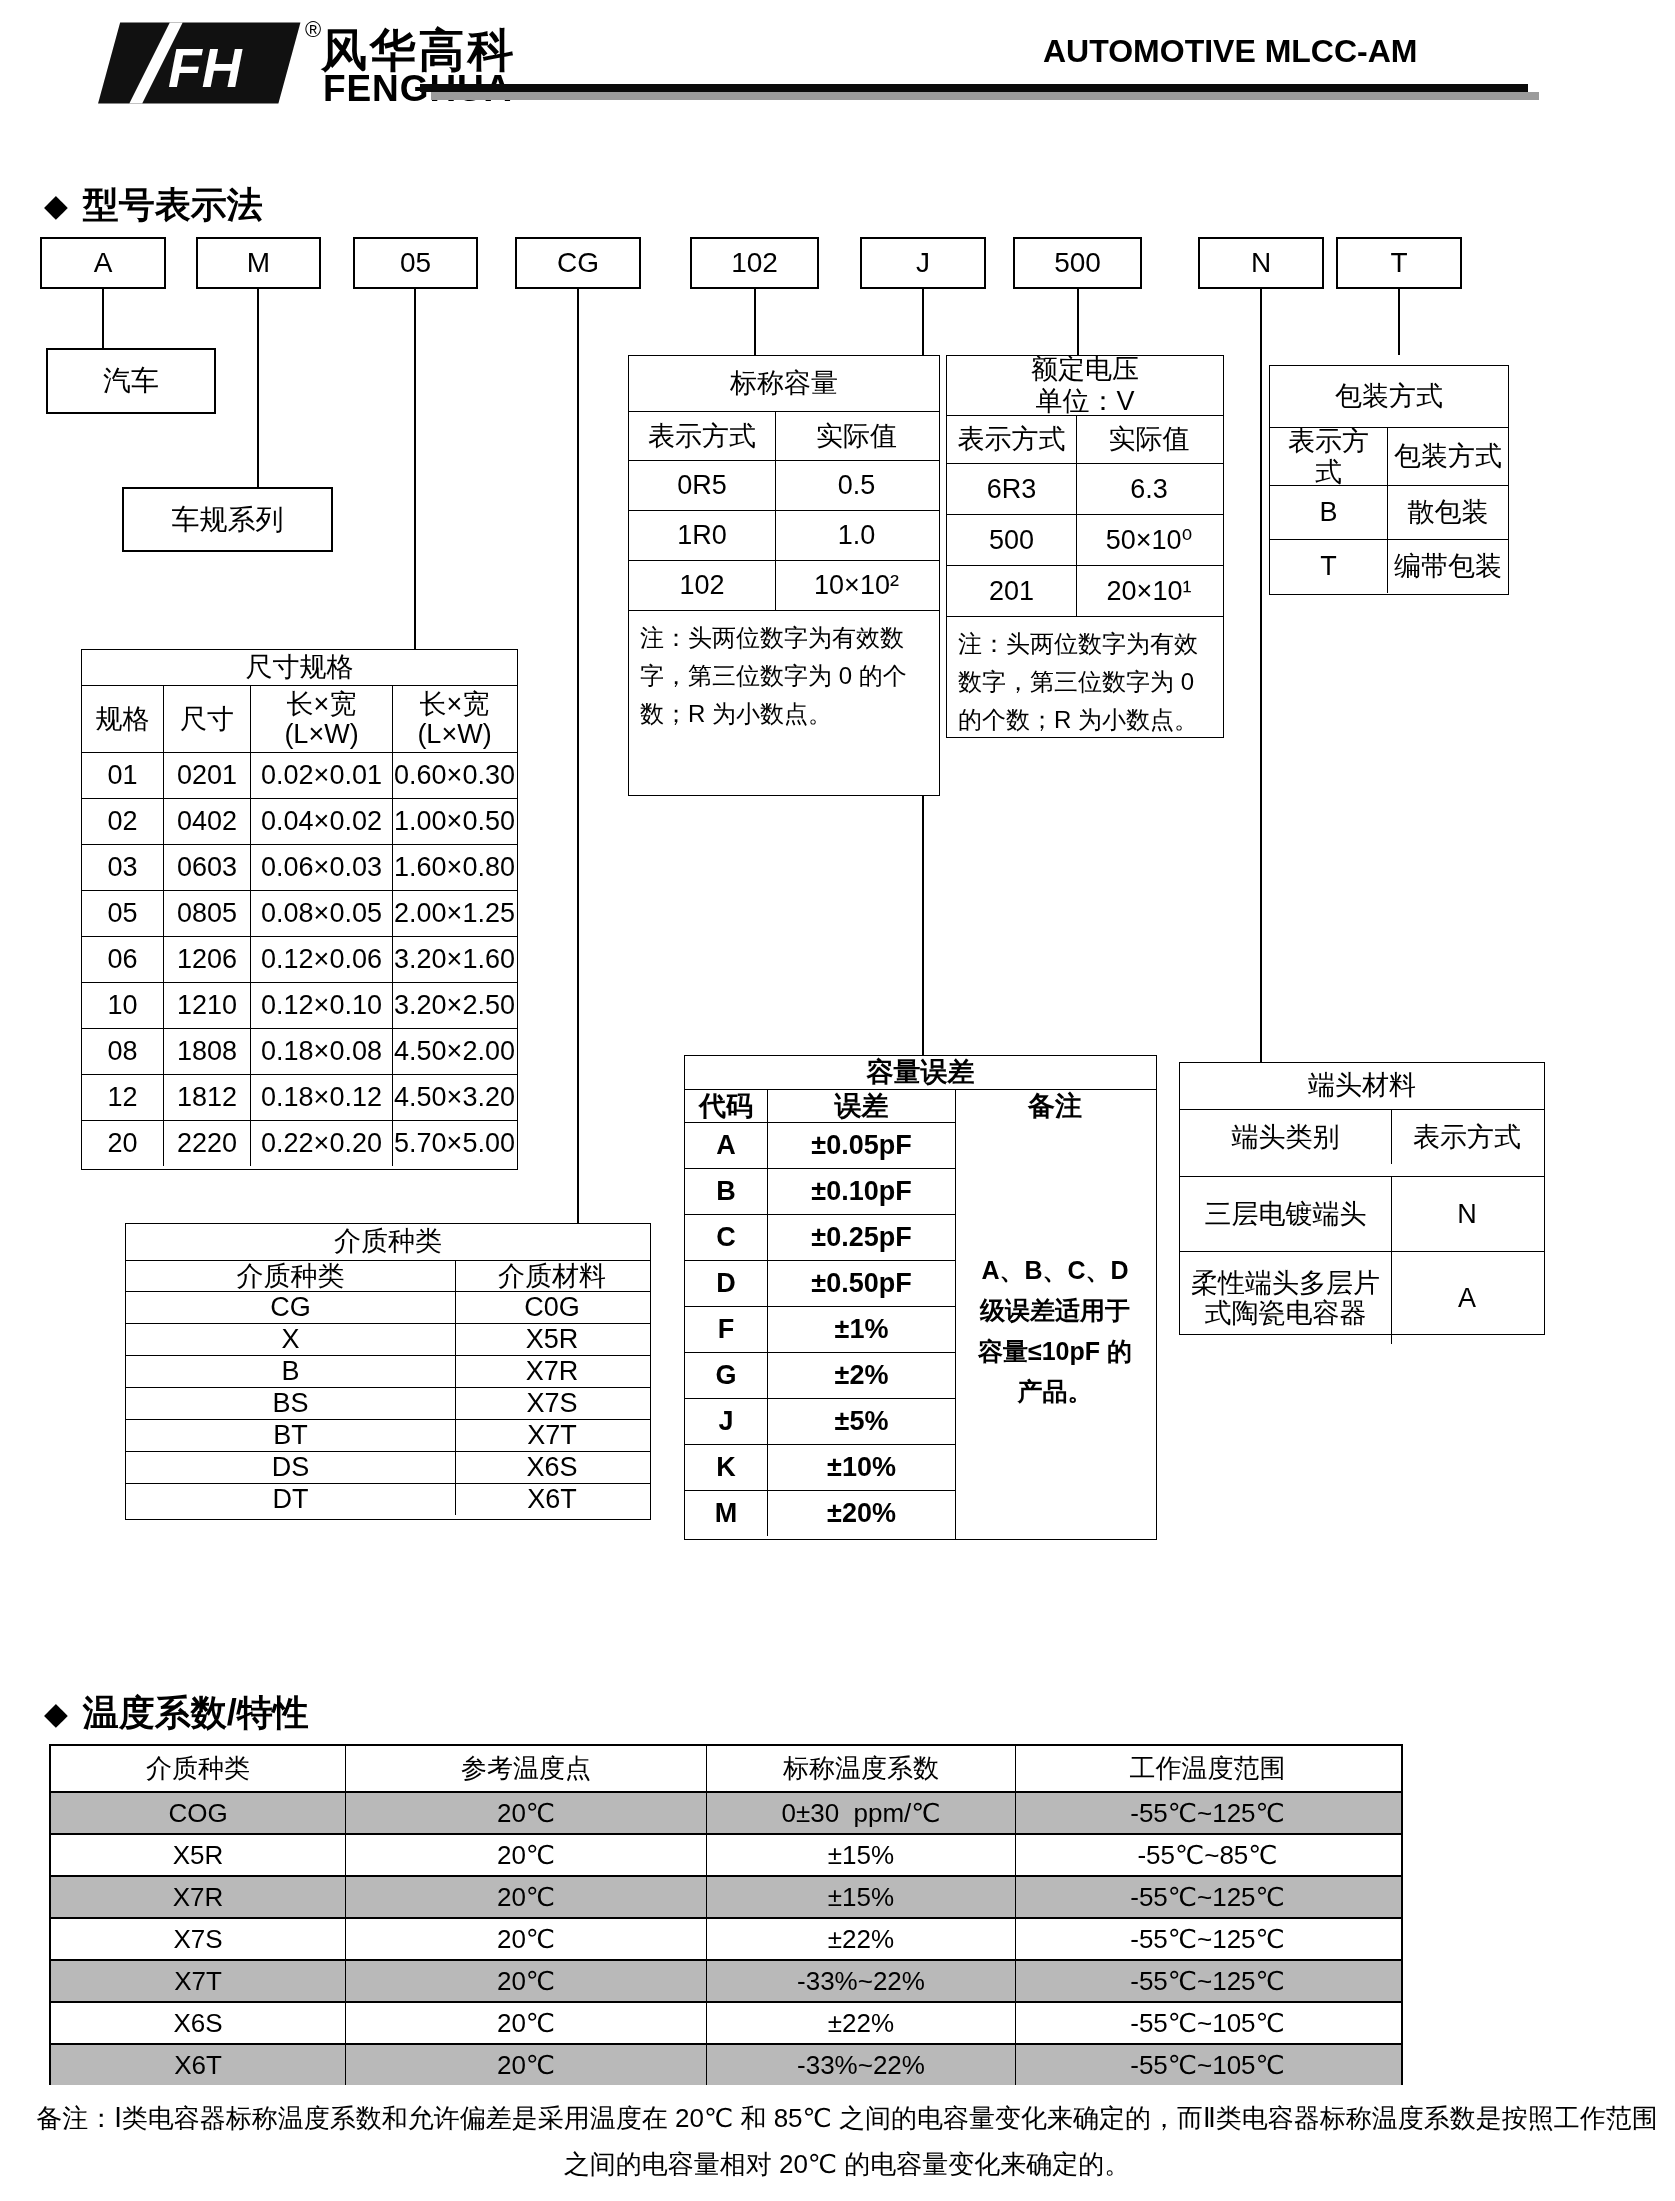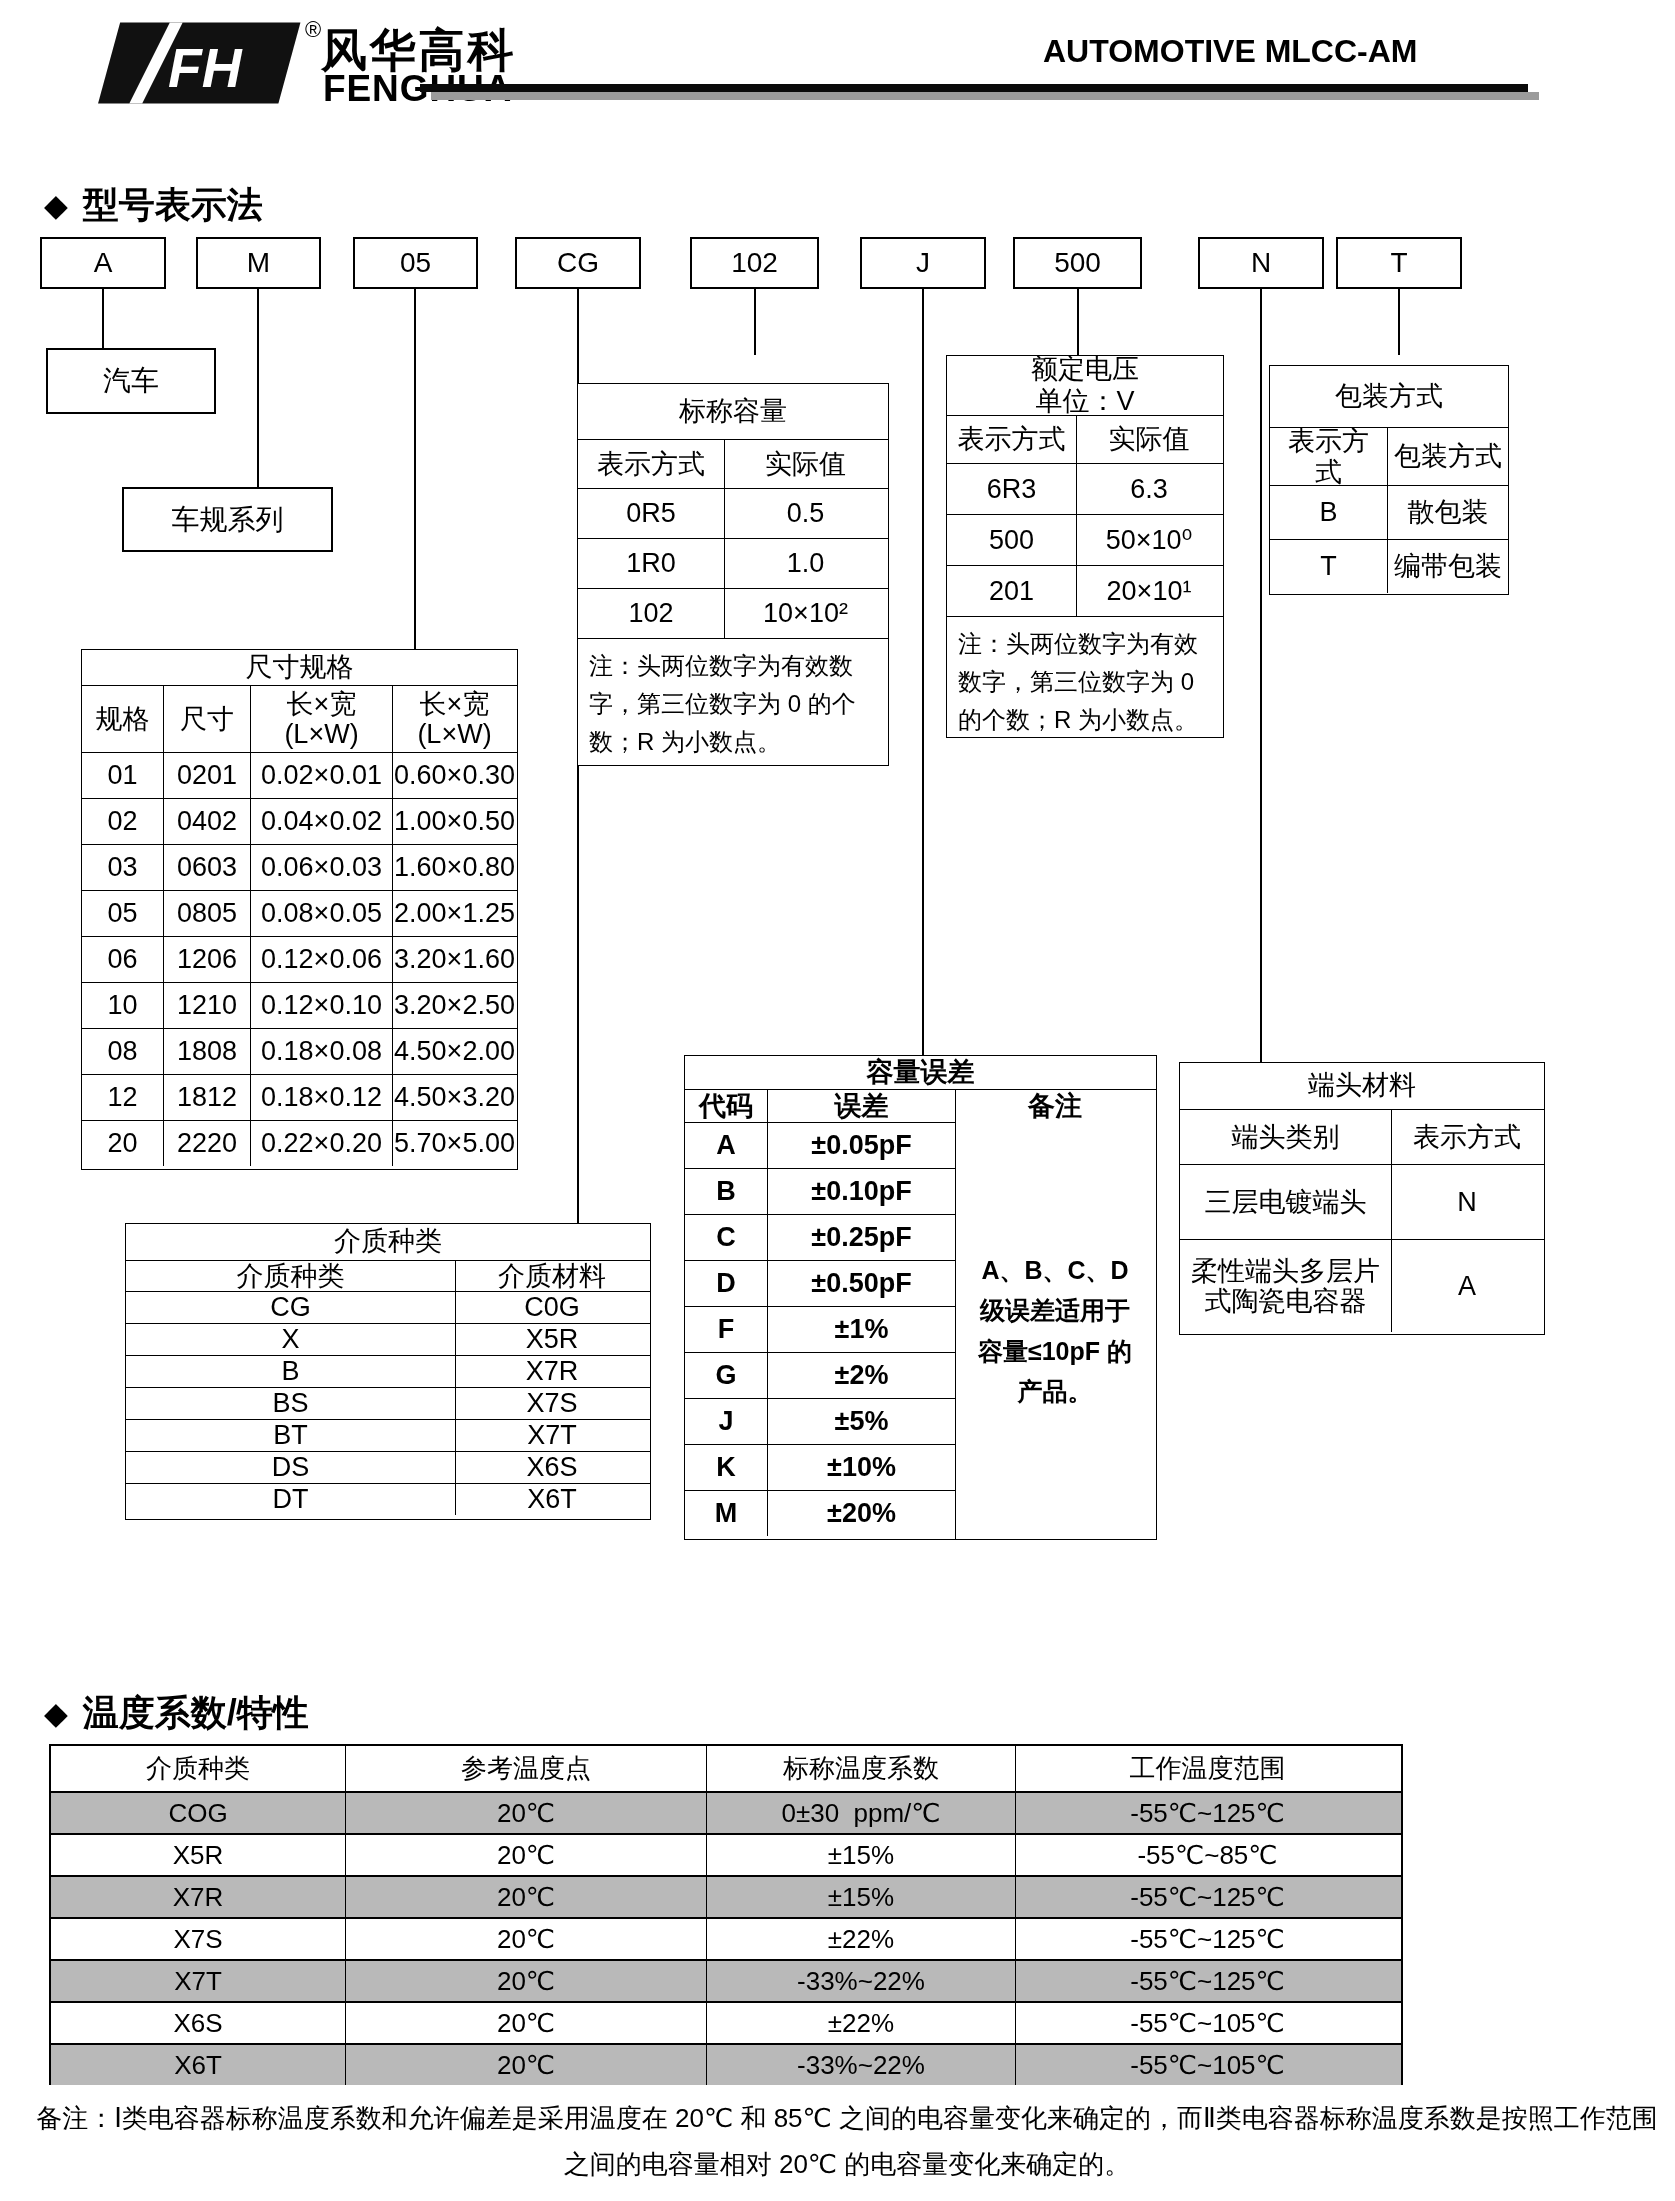--- a/index.html
+++ b/index.html
@@ -24,39 +24,39 @@
   
   .tbl{position:absolute;box-sizing:border-box;border:1.8px solid #000;background:#fff;font-size:27px;}
   .ttl{display:flex;align-items:center;justify-content:center;text-align:center;
        white-space:pre-line;line-height:1.15;}
   .frow{display:flex;border-top:1.8px solid #000;box-sizing:border-box;}
   .frow>div{box-sizing:border-box;border-left:1.8px solid #000;display:flex;align-items:center;
             justify-content:center;text-align:center;white-space:pre-line;line-height:1.12;padding:0 5.5px;}
   .frow>div:first-child{border-left:none;}
   .note{border-top:1.8px solid #000;padding:8.3px 11px 0 11px;font-size:24px;line-height:1.58;text-align:left;}
   
-  #cap{left:577px;top:355px;width:312px;height:383px;margin-top:28px;}
+  #cap{left:628px;top:355px;width:312px;height:441px;}
   #cap .c1{width:146px;} #cap .c2{width:162px;}
   #volt{left:946px;top:355px;width:278px;height:383px;}
   #volt .c1{width:129px;} #volt .c2{width:145px;}
   #pack{left:1269px;top:355px;width:240px;height:230px;margin-top:10px;}
   #pack .c1{width:129px;} #pack .c2{width:133px;}
   #size{left:81px;top:649px;width:437px;height:521px;}
   #size .c1{width:81px;} #size .c2{width:87px;} #size .c3{width:142px;} #size .c4{width:124px;}
   #diel{left:125px;top:1223px;width:526px;height:297px;}
   #diel .c1{width:329px;} #diel .c2{width:193px;}
   #tol{left:684px;top:1055px;width:473px;height:485px;font-weight:bold;}
   #tol .tc1{width:82px;} #tol .tc2{width:188px;} #tol .tc3{width:199px;}
   #tol .drow{width:270px;}
   #tol .remark{position:absolute;left:270px;top:66px;bottom:0;width:199px;border-left:1.8px solid #000;
        box-sizing:border-box;display:flex;align-items:center;justify-content:center;text-align:center;
        padding:0 12px;font-size:25px;line-height:1.62;}
   #term{left:1179px;top:1062px;width:366px;height:273px;}
   #term .c1{width:211px;} #term .c2{width:151px;}
-  #term [data-repeat] .frow:nth-child(1){height:75px;}
+  #term [data-repeat] .frow:nth-child(1){height:75px;margin-top:12px;}
   #term [data-repeat] .frow:nth-child(2){height:93px;}
   
   #temp{left:49px;top:1744px;width:1354px;height:341px;border:2.8px solid #000;font-size:26px;}
   #temp .trow{display:flex;border-top:2.8px solid #000;box-sizing:border-box;height:42px;}
   #temp .trow>div{box-sizing:border-box;border-left:1.8px solid #000;display:flex;align-items:center;
        justify-content:center;text-align:center;}
   #temp .trow>div:first-child{border-left:none;}
   #temp .hrow{height:45px;border-top:none;}
   #temp .t1{width:294px;} #temp .t2{width:361px;} #temp .t3{width:309px;} #temp .t4{width:384px;}
   #temp [data-repeat] .trow:nth-child(odd){background:#b9b9b9;}

